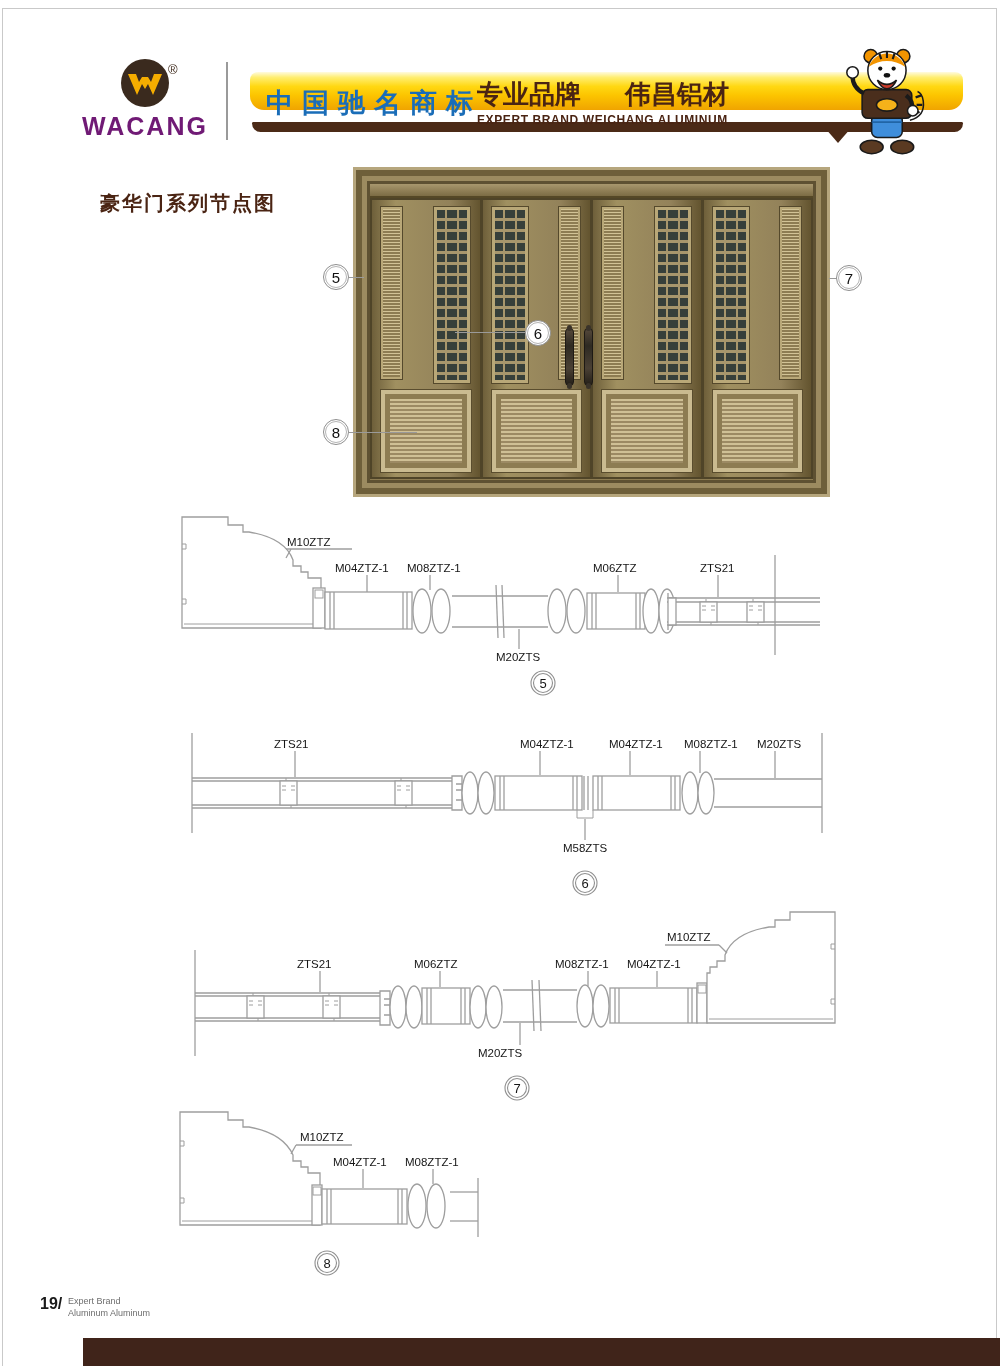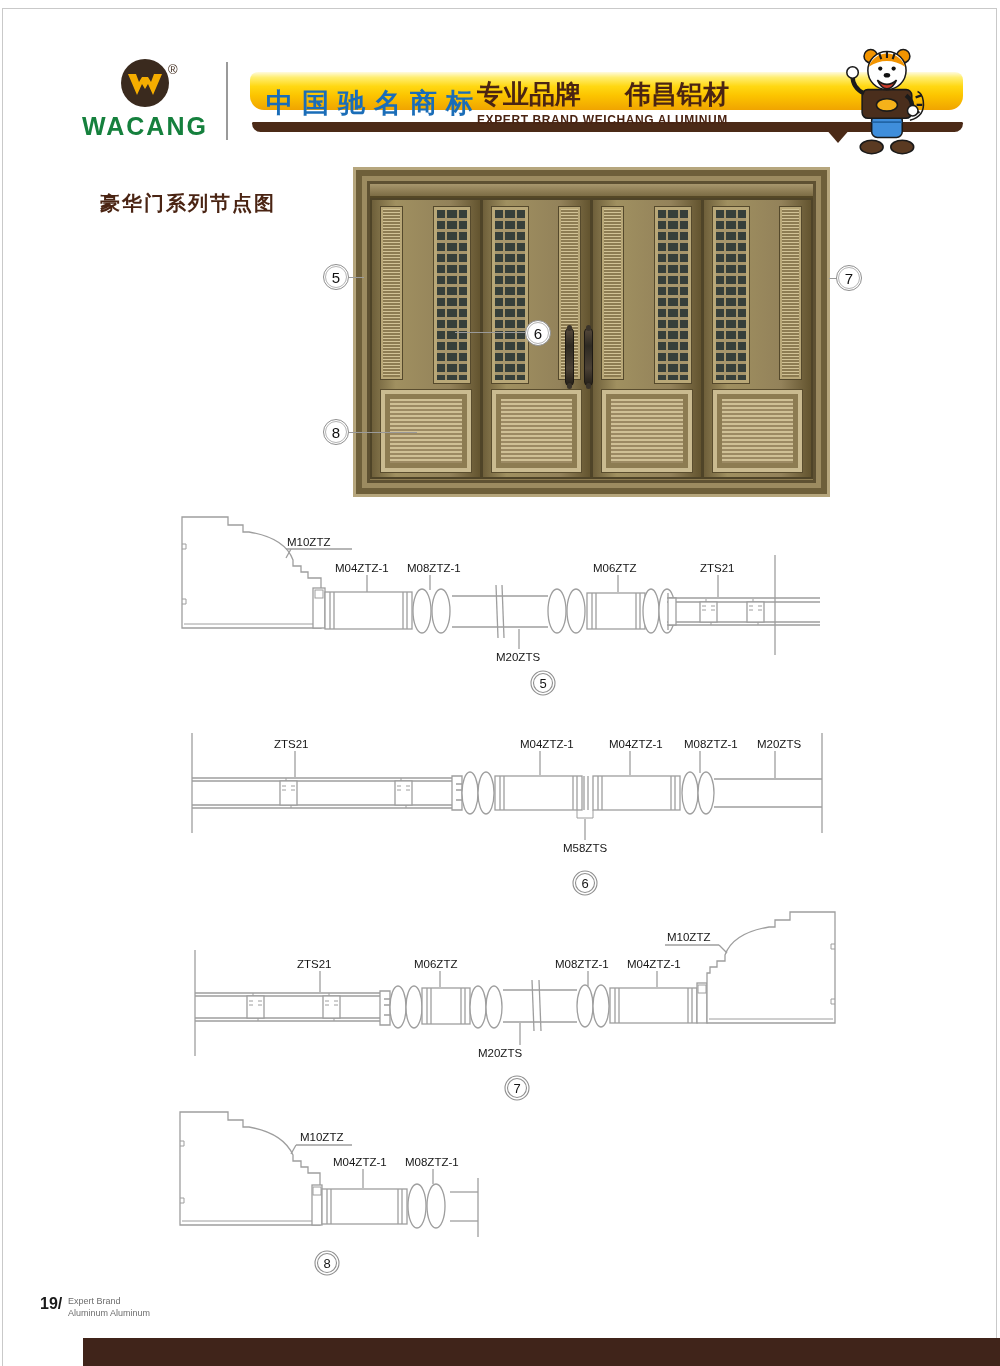--- a/index.html
+++ b/index.html
@@ -9,21 +9,21 @@
   }
   #page-frame {
     position:absolute; left:2px; top:8px; right:3px; bottom:0;
     border-left:1px solid #c9c9c9; border-top:1px solid #c9c9c9; border-right:1px solid #c9c9c9;
     pointer-events:none;
   }
   
   .logo-wrap { position:absolute; left:80px; top:58px; width:130px; text-align:center; }
   .logo-mark { position:relative; width:50px; height:50px; margin:0 auto; }
   .reg { position:absolute; left:168px; top:62px; font-size:13px; color:#3f2b1d; }
-  .brand-name { margin-top:4px; font-size:25px; font-weight:bold; letter-spacing:2px; color:#15803d; }
+  .brand-name { margin-top:4px; font-size:25px; font-weight:bold; letter-spacing:2px; color:#701a75; }
   .header-divider { position:absolute; left:226px; top:62px; width:2px; height:78px; background:#9a9a9a; }
   .banner {
     position:absolute; left:250px; top:72px; width:713px; height:38px;
     background:linear-gradient(180deg,#fffbe0 0%,#ffee72 14%,#ffd812 38%,#fcc400 62%,#f0a400 100%);
     border-radius:8px 8px 14px 14px;
     display:flex; align-items:center;
   }
   .banner-shadow {
     position:absolute; left:252px; top:122px; width:711px; height:10px;
     background:#4b2a17; border-radius:2px 2px 12px 12px;

